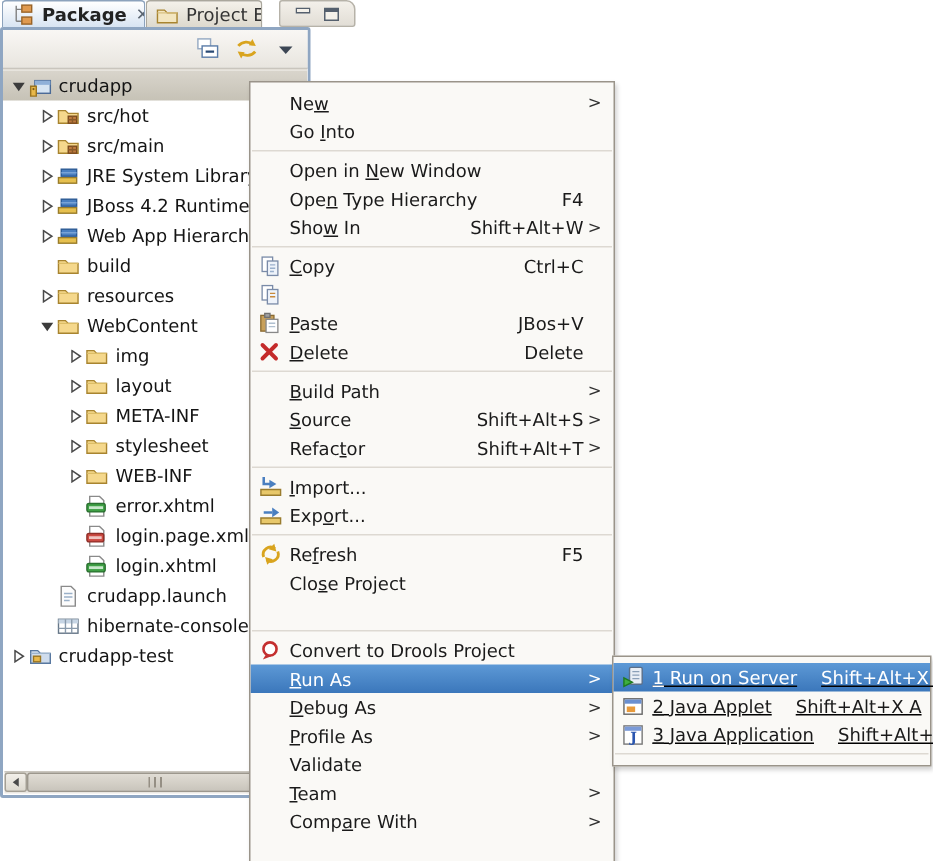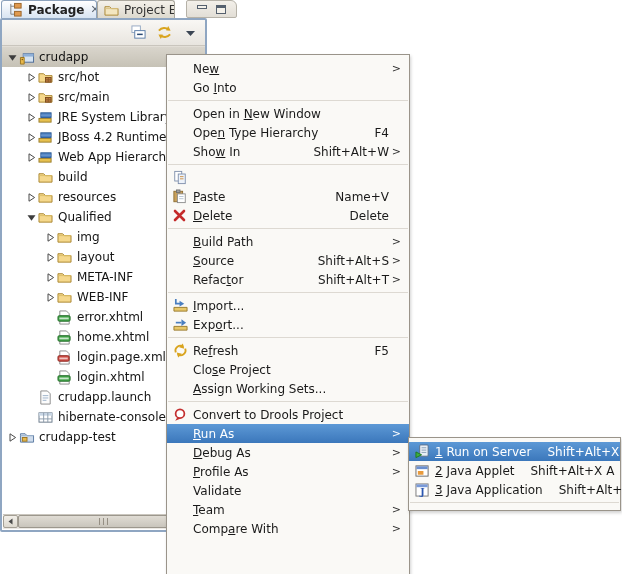--- a/index.html
+++ b/index.html
@@ -44,21 +44,21 @@
   .sbtn.left{left:0;}
   .sbtn.right{right:0;}
   .sthumb{position:absolute;left:15px;top:0;width:170px;height:13px;background:linear-gradient(#e0dcd4,#c9c5bc);
        border:1px solid #9c978d;border-radius:2px;box-sizing:border-box;display:flex;align-items:center;justify-content:center;}
   .grip{width:9px;height:7px;background:repeating-linear-gradient(90deg,#958f84 0 1px,transparent 1px 4px);}
 
   
   .menu{position:absolute;background:#faf9f6;border:1px solid #9a948a;box-shadow:1px 2px 3px rgba(0,0,0,0.18);
        padding:4px 0;box-sizing:border-box;}
   #context-menu{left:166px;top:54px;width:244px;height:524px;overflow:hidden;z-index:10;}
-  #run-submenu{left:408px;top:437px;width:213px;z-index:11;}
+  #run-submenu{left:408px;top:437px;width:213px;z-index:11;text-decoration:underline;}
   .mitem{height:19px;display:flex;align-items:center;padding:0 8px 0 6px;font-size:12px;color:#1a1a1a;}
   .micon{width:20px;height:16px;flex:none;display:flex;align-items:center;}
   .mlabel{white-space:nowrap;}
   .mshortcut{margin-left:auto;padding-left:16px;white-space:nowrap;}
   .marrow{width:12px;flex:none;text-align:right;font-size:11px;color:#303030;}
   .mitem.hl{background:linear-gradient(#5d99d6,#3b77bb);color:#ffffff;}
   .mitem.hl .marrow{color:#ffffff;}
   .msep{height:1px;background:#ddd9d2;margin:3px 1px;}
 </style>
 </head>
@@ -253,21 +253,21 @@
             <svg width="9" height="9" viewBox="0 0 9 9">
               <path d="M0.5 2.2 L8.5 2.2 L4.5 7.8 Z" fill="#3c3c3c"></path>
             </svg>
           </span>
           <span class="ticon">
             <svg width="15" height="14" viewBox="0 0 16 15">
               <path d="M1 4 L6 4 L8 6 L15 6 L15 13 L1 13 Z" fill="#f5d88c" stroke="#a8842f"></path>
               <path d="M1 6 L15 6" stroke="#dcbd66"></path>
             </svg>
           </span>
-          <span class="tlabel">Qualified</span>
+          <span class="tlabel">WebContent</span>
         </div>
         <div class="trow">
           <span class="indent" style="width: 42px;"></span>
           <span class="expander">
             <svg width="9" height="9" viewBox="0 0 9 9">
               <path d="M2 0.8 L7.6 4.5 L2 8.2 Z" fill="#fdfdfd" stroke="#4a4a4a"></path>
             </svg>
           </span>
           <span class="ticon">
             <svg width="15" height="14" viewBox="0 0 16 15">
@@ -299,20 +299,35 @@
               <path d="M2 0.8 L7.6 4.5 L2 8.2 Z" fill="#fdfdfd" stroke="#4a4a4a"></path>
             </svg>
           </span>
           <span class="ticon">
             <svg width="15" height="14" viewBox="0 0 16 15">
               <path d="M1 4 L6 4 L8 6 L15 6 L15 13 L1 13 Z" fill="#f5d88c" stroke="#a8842f"></path>
               <path d="M1 6 L15 6" stroke="#dcbd66"></path>
             </svg>
           </span>
           <span class="tlabel">META-INF</span>
+        </div>
+        <div class="trow">
+          <span class="indent" style="width: 42px;"></span>
+          <span class="expander">
+            <svg width="9" height="9" viewBox="0 0 9 9">
+              <path d="M2 0.8 L7.6 4.5 L2 8.2 Z" fill="#fdfdfd" stroke="#4a4a4a"></path>
+            </svg>
+          </span>
+          <span class="ticon">
+            <svg width="15" height="14" viewBox="0 0 16 15">
+              <path d="M1 4 L6 4 L8 6 L15 6 L15 13 L1 13 Z" fill="#f5d88c" stroke="#a8842f"></path>
+              <path d="M1 6 L15 6" stroke="#dcbd66"></path>
+            </svg>
+          </span>
+          <span class="tlabel">stylesheet</span>
         </div>
         <div class="trow">
           <span class="indent" style="width: 42px;"></span>
           <span class="expander">
             <svg width="9" height="9" viewBox="0 0 9 9">
               <path d="M2 0.8 L7.6 4.5 L2 8.2 Z" fill="#fdfdfd" stroke="#4a4a4a"></path>
             </svg>
           </span>
           <span class="ticon">
             <svg width="15" height="14" viewBox="0 0 16 15">
@@ -326,32 +341,20 @@
           <span class="indent" style="width: 42px;"></span>
           <span class="expander"></span>
           <span class="ticon">
             <svg width="15" height="15" viewBox="0 0 16 16">
               <path d="M3 1 H10 L13 4 V15 H3 Z" fill="#ffffff" stroke="#8a8a8a"></path>
               <rect x="1" y="6" width="13" height="6" rx="1.5" fill="#3fa045" stroke="#2a7030"></rect>
               <rect x="2.5" y="8" width="10" height="2" fill="#d7eed9" opacity="0.9"></rect>
             </svg>
           </span>
           <span class="tlabel">error.xhtml</span>
-        </div>
-        <div class="trow">
-          <span class="indent" style="width: 42px;"></span>
-          <span class="expander"></span>
-          <span class="ticon">
-            <svg width="15" height="15" viewBox="0 0 16 16">
-              <path d="M3 1 H10 L13 4 V15 H3 Z" fill="#ffffff" stroke="#8a8a8a"></path>
-              <rect x="1" y="6" width="13" height="6" rx="1.5" fill="#3fa045" stroke="#2a7030"></rect>
-              <rect x="2.5" y="8" width="10" height="2" fill="#d7eed9" opacity="0.9"></rect>
-            </svg>
-          </span>
-          <span class="tlabel">home.xhtml</span>
         </div>
         <div class="trow">
           <span class="indent" style="width: 42px;"></span>
           <span class="expander"></span>
           <span class="ticon">
             <svg width="15" height="15" viewBox="0 0 16 16">
               <path d="M3 1 H10 L13 4 V15 H3 Z" fill="#ffffff" stroke="#8a8a8a"></path>
               <rect x="1" y="6" width="12" height="6" rx="1.5" fill="#cc4a42" stroke="#8f2e28"></rect>
               <rect x="2.5" y="8" width="9" height="2" fill="#f3d3d0" opacity="0.9"></rect>
             </svg>
@@ -459,37 +462,49 @@
       <span class="mlabel">Sho<u>w</u> In</span>
       <span class="mshortcut">Shift+Alt+W</span>
       <span class="marrow">&gt;</span>
     </div>
     <div class="msep"></div>
     <div class="mitem">
       <span class="micon">
         <svg width="14" height="15" viewBox="0 0 16 16">
           <rect x="2" y="1" width="8" height="11" fill="#ffffff" stroke="#7a8ba8"></rect>
           <rect x="6" y="4" width="8" height="11" fill="#eef3fa" stroke="#7a8ba8"></rect>
+          <path d="M8 7 h4 M8 9.5 h4 M8 12 h3" stroke="#9ab0cc"></path>
+        </svg>
+      </span>
+      <span class="mlabel"><u>C</u>opy</span>
+      <span class="mshortcut">Ctrl+C</span>
+      <span class="marrow"></span>
+    </div>
+    <div class="mitem">
+      <span class="micon">
+        <svg width="14" height="15" viewBox="0 0 16 16">
+          <rect x="2" y="1" width="8" height="11" fill="#ffffff" stroke="#7a8ba8"></rect>
+          <rect x="6" y="4" width="8" height="11" fill="#eef3fa" stroke="#7a8ba8"></rect>
           <path d="M8 7 h4 M8 9.5 h4" stroke="#c88a3a"></path>
         </svg>
       </span>
       <span class="mshortcut"></span>
       <span class="marrow"></span>
     </div>
     <div class="mitem">
       <span class="micon">
         <svg width="14" height="15" viewBox="0 0 16 16">
           <rect x="1" y="2" width="10" height="12" fill="#c8a05a" stroke="#8a6a30"></rect>
           <rect x="4" y="0.5" width="4" height="3" fill="#a0a0a0" stroke="#707070"></rect>
           <rect x="5" y="5" width="9" height="10" fill="#ffffff" stroke="#888888"></rect>
           <path d="M7 8 h5 M7 10.5 h5" stroke="#b0c0d0"></path>
         </svg>
       </span>
       <span class="mlabel"><u>P</u>aste</span>
-      <span class="mshortcut">Name+V</span>
+      <span class="mshortcut">JBos+V</span>
       <span class="marrow"></span>
     </div>
     <div class="mitem">
       <span class="micon">
         <svg width="13" height="13" viewBox="0 0 13 13">
           <path d="M2 2 L11 11 M11 2 L2 11" stroke="#c42a2a" stroke-width="2.6" stroke-linecap="round"></path>
         </svg>
       </span>
       <span class="mlabel"><u>D</u>elete</span>
       <span class="mshortcut">Delete</span>
@@ -554,21 +569,20 @@
       <span class="marrow"></span>
     </div>
     <div class="mitem">
       <span class="micon"></span>
       <span class="mlabel">Clo<u>s</u>e Project</span>
       <span class="mshortcut"></span>
       <span class="marrow"></span>
     </div>
     <div class="mitem">
       <span class="micon"></span>
-      <span class="mlabel"><u>A</u>ssign Working Sets...</span>
       <span class="mshortcut"></span>
       <span class="marrow"></span>
     </div>
     <div class="msep"></div>
     <div class="mitem">
       <span class="micon">
         <svg width="14" height="15" viewBox="0 0 16 16">
           <circle cx="8" cy="7" r="5" fill="#ffffff" stroke="#c43030" stroke-width="2"></circle>
           <path d="M5 11 L2.5 15 L9 12.5 Z" fill="#c43030"></path>
         </svg>

